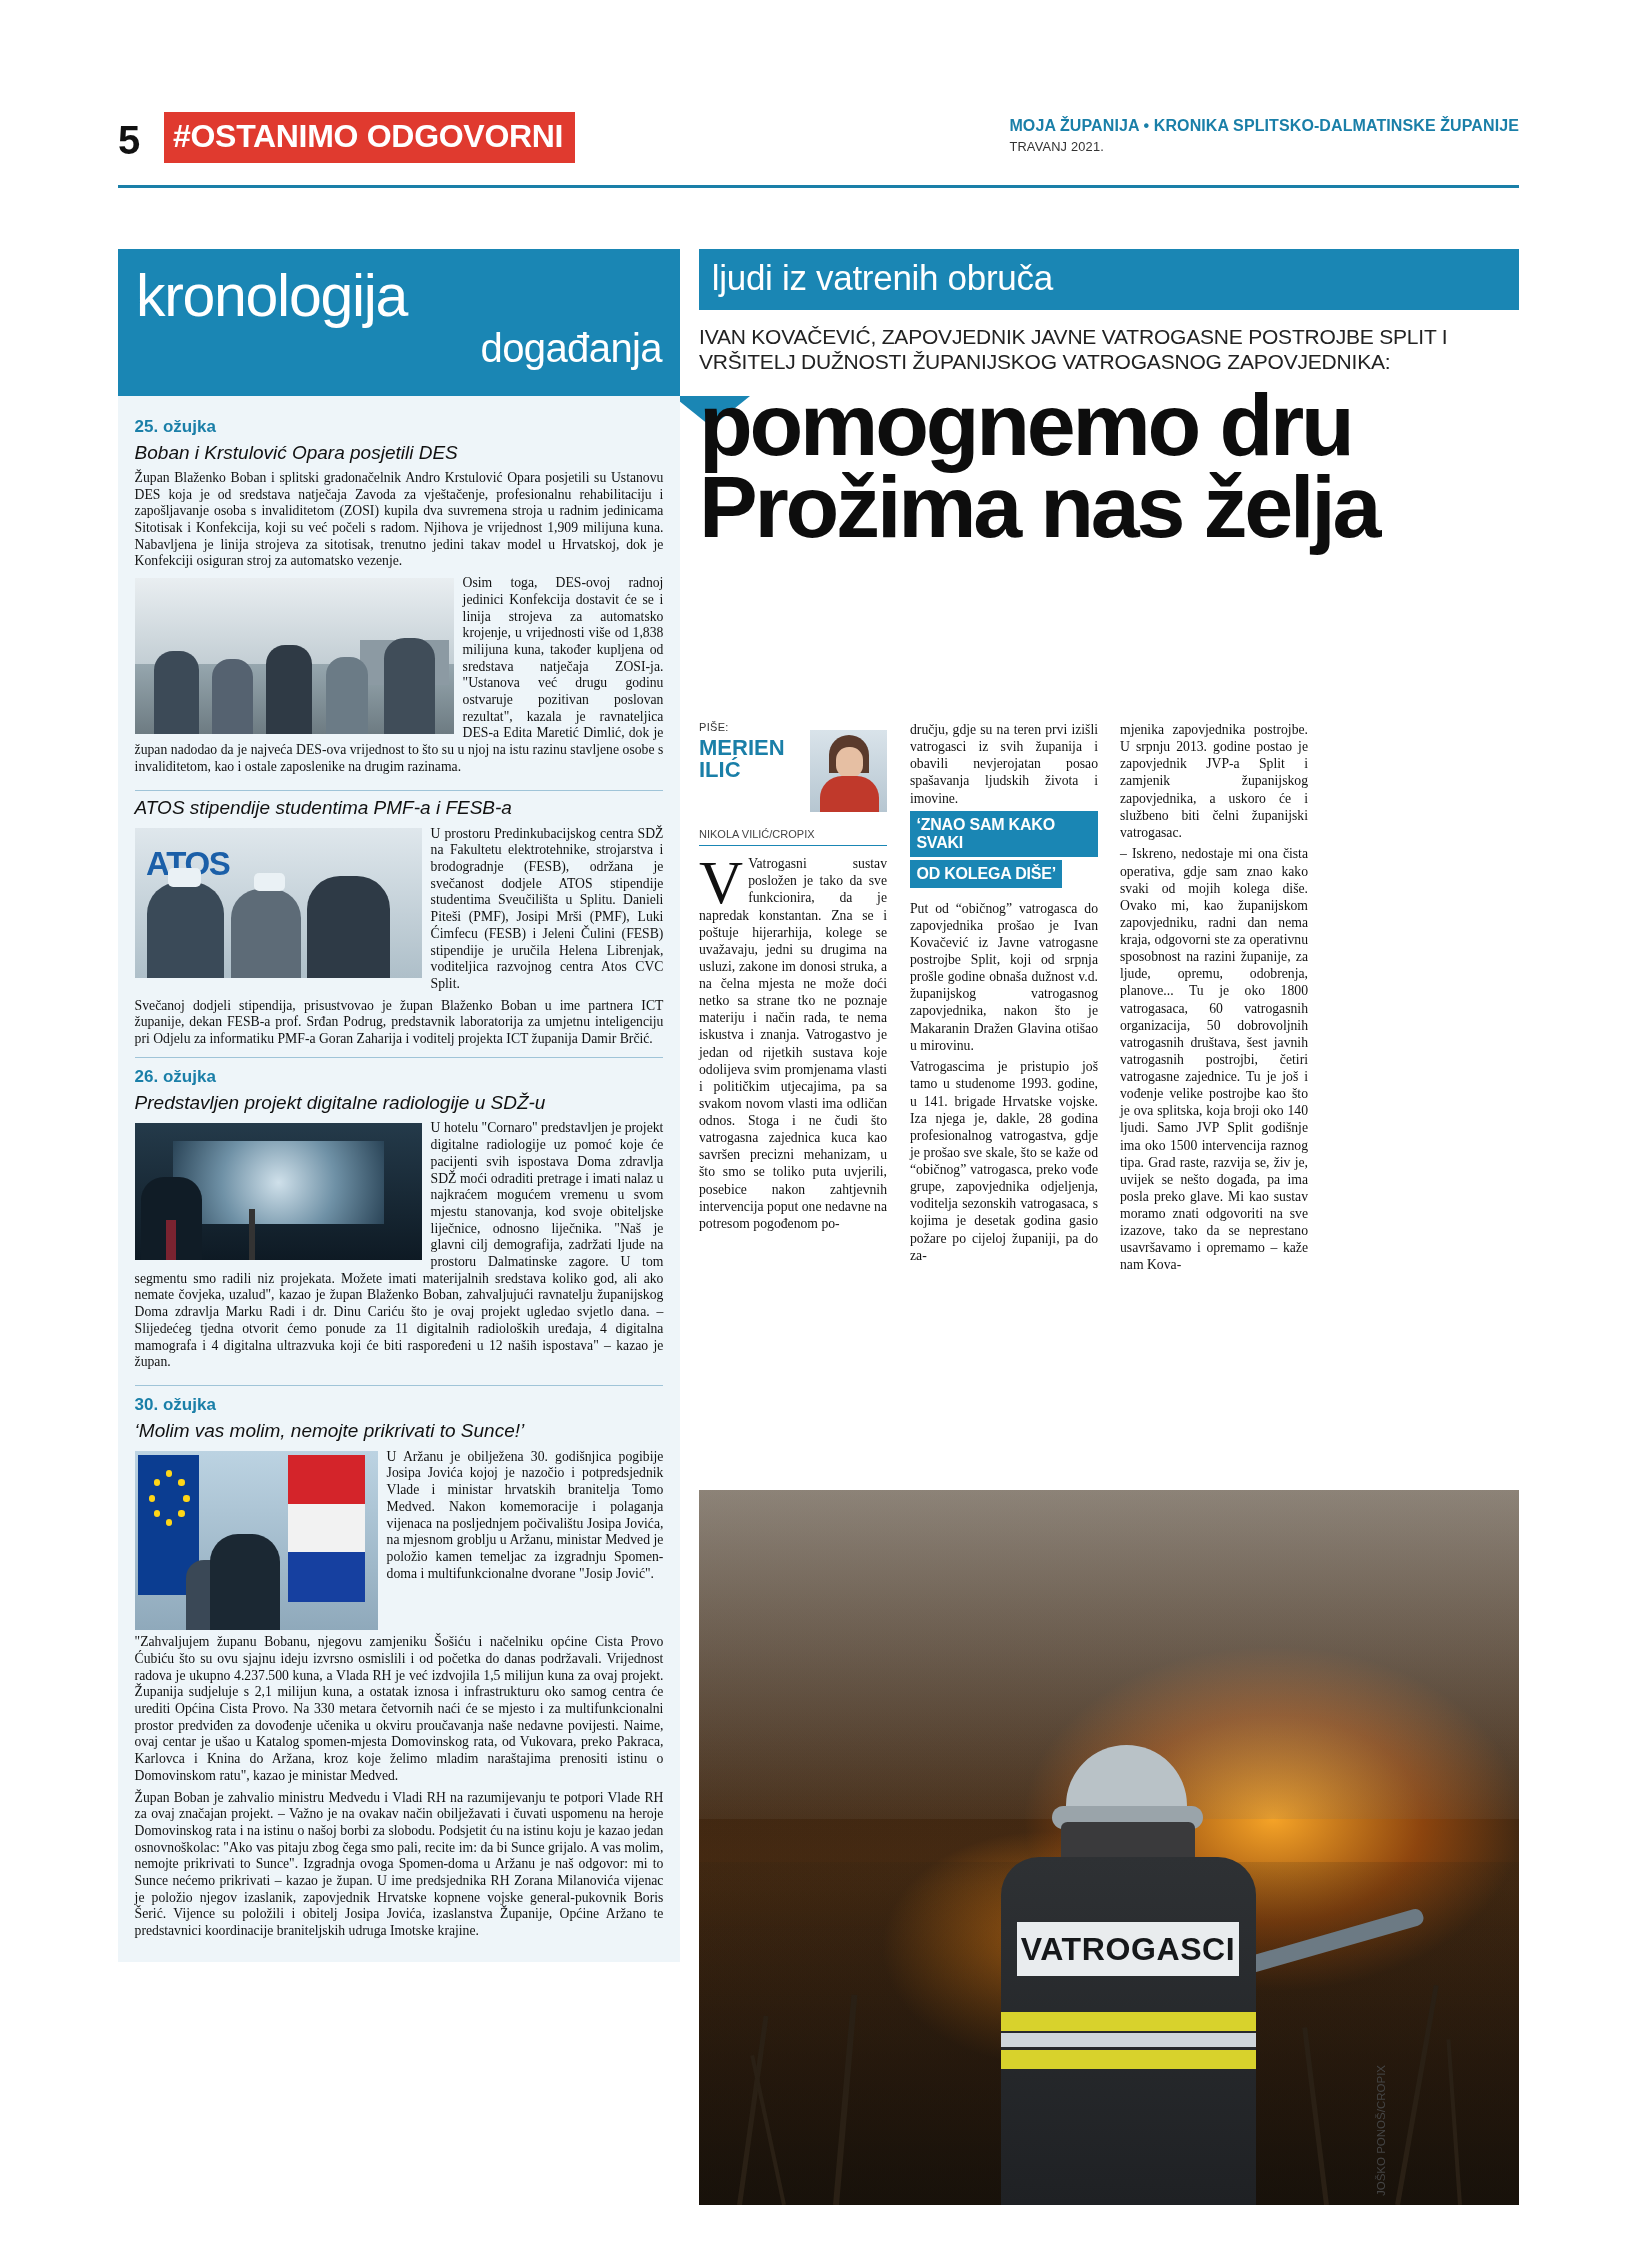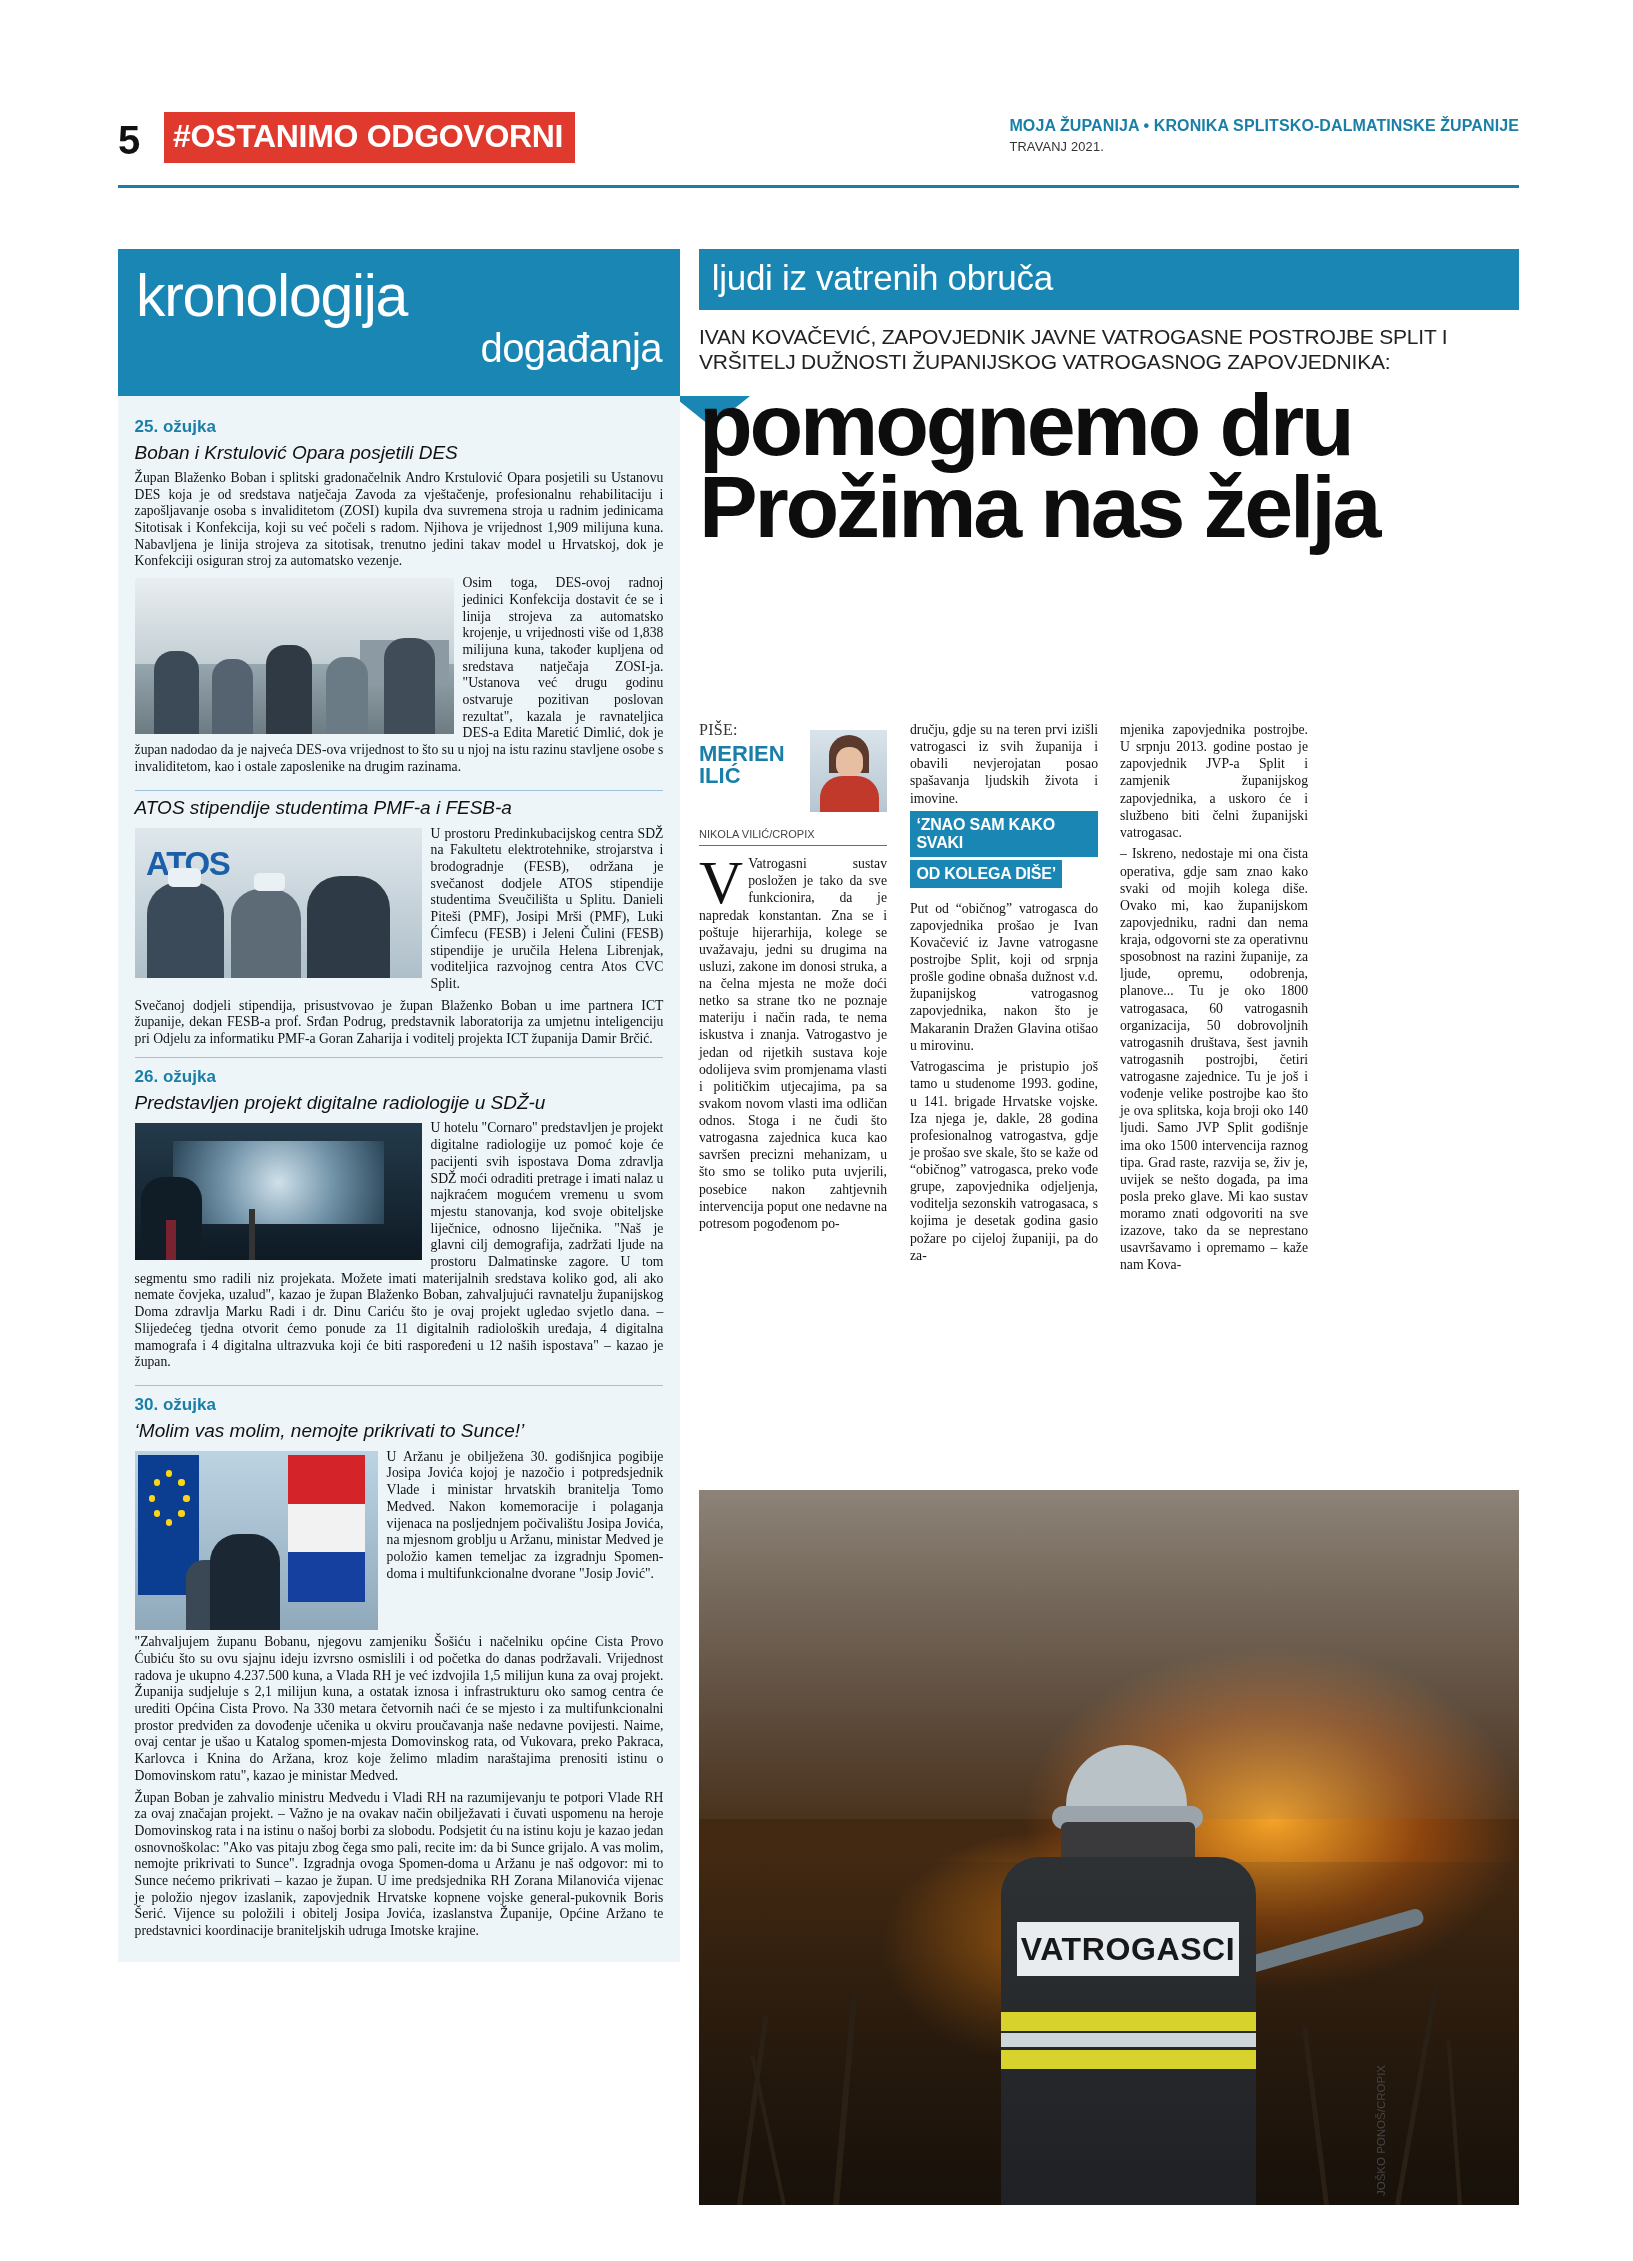--- a/index.html
+++ b/index.html
@@ -224,22 +224,22 @@
     position: absolute;
     top: 0;
     width: 188px;
   }
   .c1 { left: 0; }
   .c2 { left: 211px; }
   .c3 { left: 421px; }
   .c4 { left: 632px; }
 
   .pise-label {
-    font-family: Liberation Serif, serif;
-    font-size: 16px; color: #333; letter-spacing: 0.3px;
+    font-family: Liberation Sans, sans-serif;
+    font-size: 11px; color: #333; letter-spacing: 0.3px;
     margin-bottom: 3.8px;
   }
   .pise-name {
     font-family: "Liberation Sans", sans-serif;
     font-weight: bold;
     font-size: 22px; color: #1a7fa8; line-height: 1.0;
   }
   .author-photo {
     position: absolute; right: 0; top: 9px;
     width: 77px; height: 82px;

